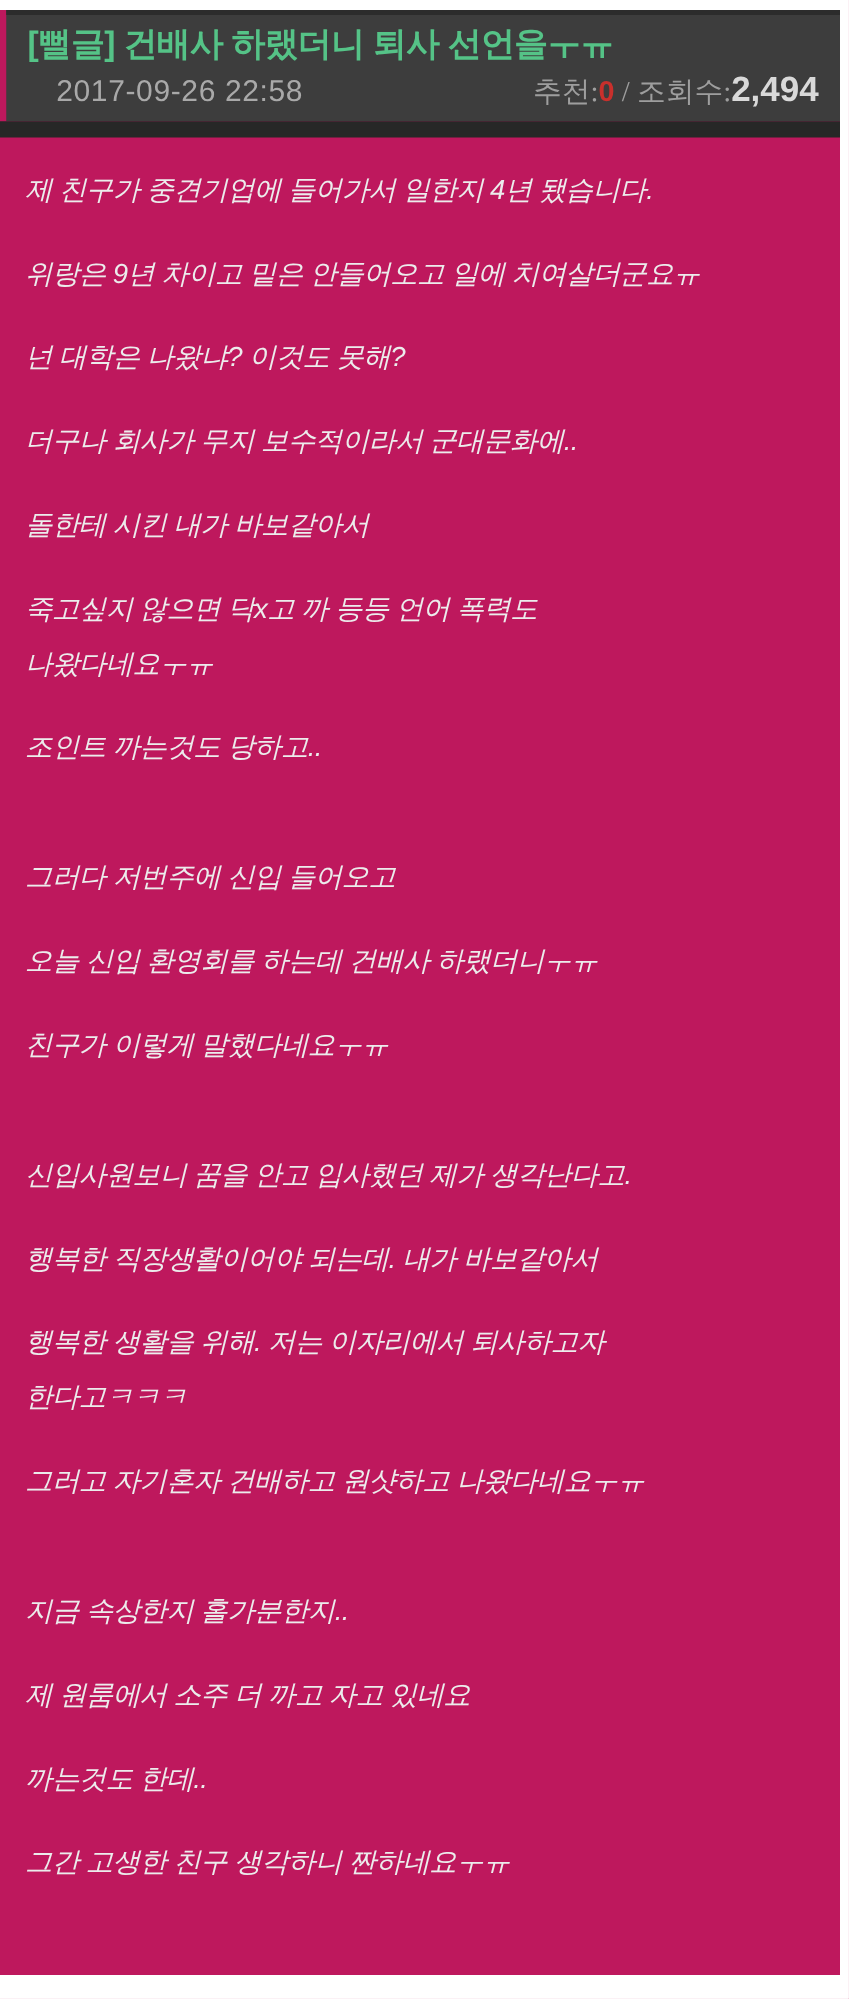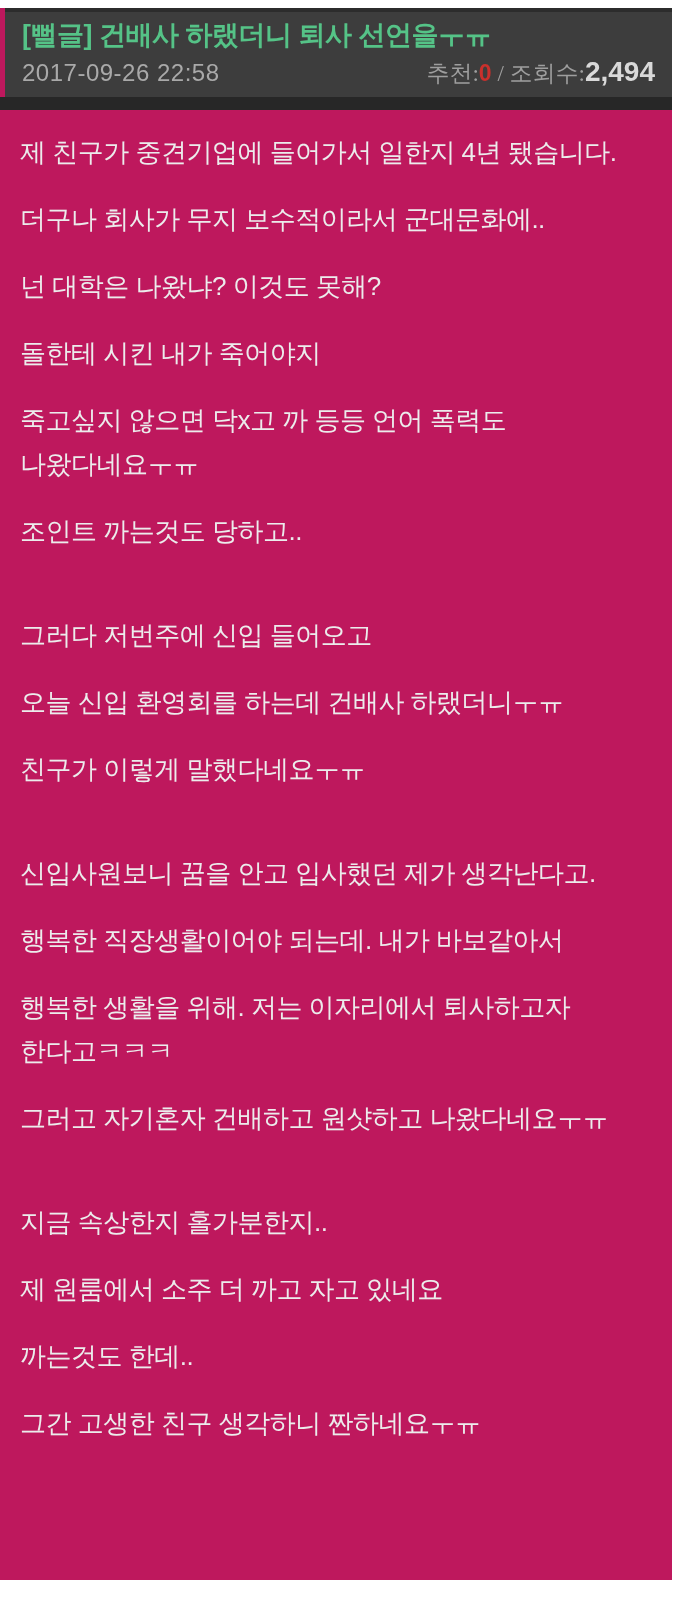--- a/index.html
+++ b/index.html
@@ -32,20 +32,21 @@
     color: #55c387;
     line-height: 32px;
     letter-spacing: -0.5px;
     white-space: nowrap;
   }
   .meta-row {
     display: flex;
     justify-content: space-between;
     align-items: baseline;
     margin-top: 5px;
+    margin-left: 23px;
   }
   .post-date {
     font-size: 24px;
     color: #a9a9a9;
     letter-spacing: 0.5px;
   }
   .post-stats {
     font-size: 23px;
     color: #9e9e9e;
   }
@@ -53,26 +54,27 @@
   .likes-value { color: #c9302c; font-weight: bold; }
   .views-value { color: #d9d9d9; font-weight: bold; font-size: 28px; }
   .header-body-divider {
     height: 13px;
     background: #272727;
   }
   .post-body {
     padding: 20px 20px 0 20px;
   }
   .post-body p {
-    font-size: 26px;
+    font-size: 22px;
     line-height: 44px;
     color: #ececec;
     margin: 0 0 23px 0;
     white-space: pre-line;
     letter-spacing: -0.5px;
+    font-style: italic;
   }
   .post-body p.section-end {
     margin-bottom: 60px;
   }
 </style>
 </head>
 <body>
 
 <div class="post-card">
   <div class="post-header">
@@ -82,23 +84,24 @@
       <span class="post-stats">
         <span class="stat-label">추천:</span><span class="likes-value">0</span><span class="stat-label"> / </span><span class="stat-label">조회수:</span><span class="views-value">2,494</span>
       </span>
     </div>
   </div>
 
   <div class="header-body-divider"></div>
 
   <div class="post-body">
     <p>제 친구가 중견기업에 들어가서 일한지 4년 됐습니다.</p>
+    <p>위랑은 9년 차이고 밑은 안들어오고 일에 치여살더군요ㅠ</p>
+    <p>넌 대학은 나왔냐? 이것도 못해?</p>
     <p>더구나 회사가 무지 보수적이라서 군대문화에..</p>
-    <p>넌 대학은 나왔냐? 이것도 못해?</p>
-    <p>돌한테 시킨 내가 죽어야지</p>
+    <p>돌한테 시킨 내가 바보같아서</p>
     <p>죽고싶지 않으면 닥x고 까 등등 언어 폭력도
 나왔다네요ㅜㅠ</p>
     <p class="section-end">조인트 까는것도 당하고..</p>
     <p>그러다 저번주에 신입 들어오고</p>
     <p>오늘 신입 환영회를 하는데 건배사 하랬더니ㅜㅠ</p>
     <p class="section-end">친구가 이렇게 말했다네요ㅜㅠ</p>
     <p>신입사원보니 꿈을 안고 입사했던 제가 생각난다고.</p>
     <p>행복한 직장생활이어야 되는데. 내가 바보같아서</p>
     <p>행복한 생활을 위해. 저는 이자리에서 퇴사하고자
 한다고ㅋㅋㅋ</p>

